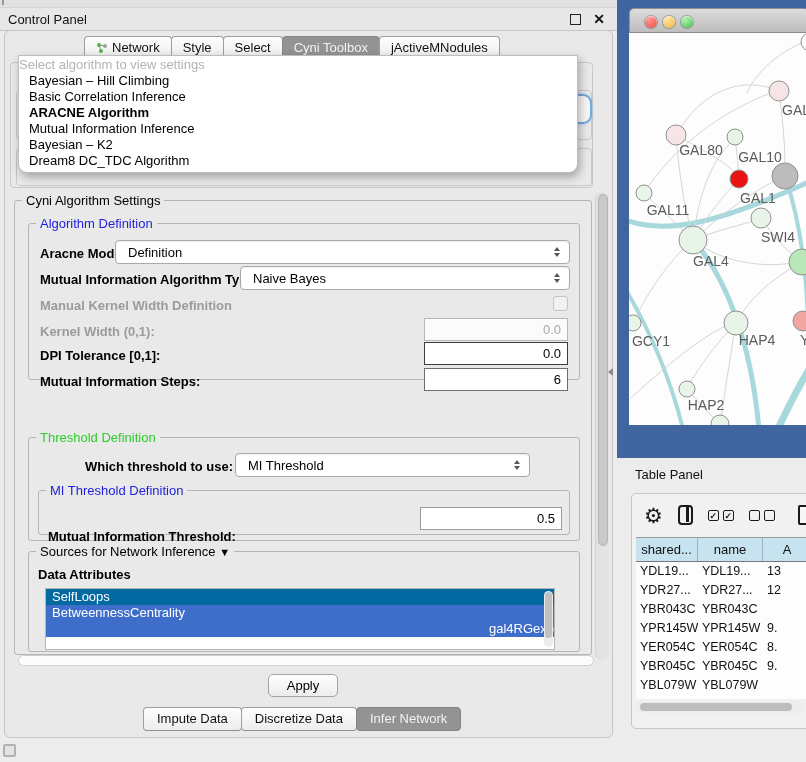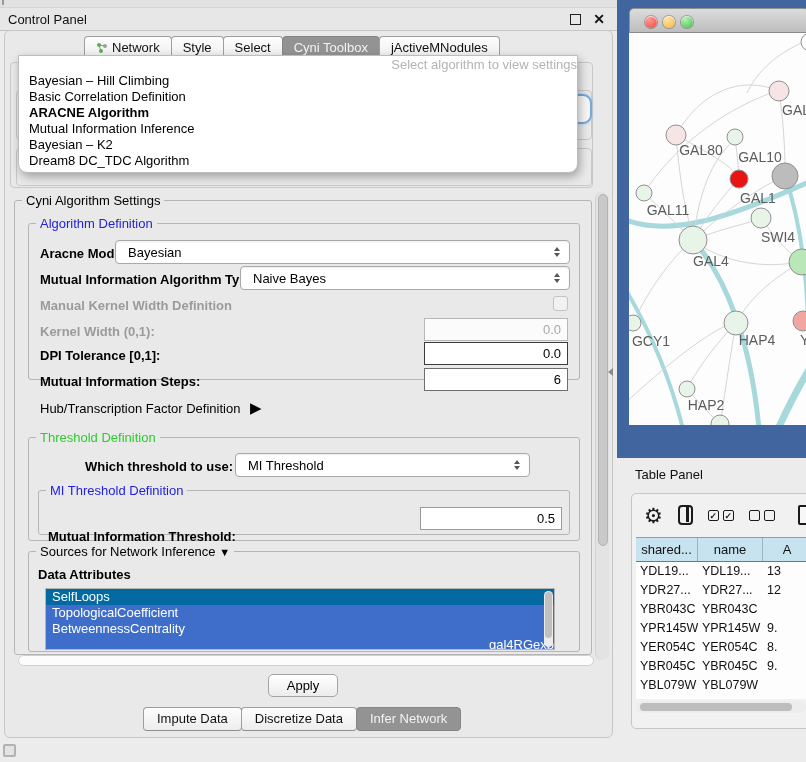--- a/index.html
+++ b/index.html
@@ -22,21 +22,21 @@
   .tab.selected { background:#939393; color:#f3f3f3; border-color:#858585; }
   .bottom-tabrow { position:absolute; left:143px; top:707px; display:flex; z-index:5; }
   .bottom-tabrow .tab { border-radius:4px; padding:3px 13px 4px 13px; }
 
   
   .frag { position:absolute; border:1px solid #c8c8c8; border-radius:4px; z-index:1; background:transparent; }
   .frag-combo { position:absolute; left:556px; top:94px; width:36px; height:30px; border:2px solid #74a9dc; border-radius:9px; background:#f7f7f7; box-shadow:0 0 3px #9cc4e8; z-index:2; }
 
   
   .popup { position:absolute; left:18px; top:55px; width:560px; height:118px; background:#ffffff; border:1px solid #bdbdbd; border-radius:0 0 9px 9px; box-shadow:2px 4px 10px rgba(0,0,0,0.30); z-index:50; overflow:hidden; }
-  .popup-header { font-size:13px; color:#b3b3b3; text-align:right; height:17px; line-height:17px; }
+  .popup-header { font-size:13px; color:#b3b3b3; text-align:left; height:17px; line-height:17px; }
   .menu-item { font-size:13px; color:#000; line-height:16px; padding-left:10px; white-space:nowrap; }
   .menu-item.bold { font-weight:bold; }
 
   
   .v-scroll { position:absolute; left:595px; top:192px; width:14px; height:468px; background:#e3e3e3; border-left:1px solid #d2d2d2; border-radius:7px; }
   .v-thumb { position:absolute; left:1.5px; top:2px; width:10px; height:352px; background:#c9c9c9; border:1px solid #b4b4b4; border-radius:6px; }
   .h-scroll { position:absolute; left:18px; top:655px; width:576px; height:11px; background:#fcfcfc; border:1px solid #cfcfcf; border-radius:6px; }
 
   
   .gbox { position:absolute; border:1px solid #b5b5b5; border-radius:3px; z-index:3; }
@@ -138,21 +138,21 @@
 
   <div class="frag" style="left:10px; top:62px; width:583px; height:126px;"></div>
   <div class="frag" style="left:16px; top:90px; width:576px; height:50px;"></div>
   <div class="frag" style="left:16px; top:148px; width:576px; height:38px;"></div>
   <div class="frag-combo"></div>
 
   <div class="popup">
     <div class="popup-header">Select algorithm to view settings</div>
     <div id="menu-items">
         <div class="menu-item">Bayesian – Hill Climbing</div>
-        <div class="menu-item">Basic Correlation Definition</div>
+        <div class="menu-item">Basic Correlation Inference</div>
         <div class="menu-item bold">ARACNE Algorithm</div>
         <div class="menu-item">Mutual Information Inference</div>
         <div class="menu-item">Bayesian – K2</div>
         <div class="menu-item">Dream8 DC_TDC Algorithm</div>
       </div>
   </div>
 
   <div class="v-scroll">
       <div class="v-thumb"></div>
     </div>
@@ -161,21 +161,21 @@
   <div class="gbox" style="left:14px; top:200px; width:578px; height:455px;padding-left:20px;">
     <span class="legend">Cyni Algorithm Settings</span>
   </div>
 
   <div class="gbox" style="left:28px; top:223px; width:552px; height:157px;">
     <span class="legend" style="color: rgb(34, 34, 221);">Algorithm Definition</span>
   </div>
 
   <span class="lbl b" style="left:40px; top:246px;">Aracne Mode:</span>
   <div class="combo" style="left:115px; top:240px; width:455px;">
-    <span>Bayesian</span>
+    <span>Definition</span>
     <span class="arrows">
         <i class="up"></i>
         <i class="dn"></i>
       </span>
   </div>
 
   <span class="lbl b" style="left:40px; top:272px;">Mutual Information Algorithm Type:</span>
   <div class="combo" style="left:240px; top:266px; width:330px;">
     <span>Naive Bayes</span>
     <span class="arrows">
@@ -189,24 +189,20 @@
 
   <span class="lbl b dis" style="left:40px; top:324px;text-align:center;">Kernel Width (0,1):</span>
   <div class="field dis" style="left:424px; top:318px; width:144px;">0.0</div>
 
   <span class="lbl b" style="left:40px; top:348px;">DPI Tolerance [0,1]:</span>
   <div class="field dark" style="left:424px; top:342px; width:144px;">0.0</div>
 
   <span class="lbl b" style="left:40px; top:374px;">Mutual Information Steps:</span>
   <div class="field" style="left:424px; top:368px; width:144px;">6</div>
 
-  <span class="lbl" style="left:40px; top:399px;">
-    <span>Hub/Transcription Factor Definition</span>
-    <span style="font-size:15px; margin-left:6px;">▶</span>
-  </span>
 
   <div class="gbox" style="left:28px; top:437px; width:552px; height:104px;">
     <span class="legend" style="color: rgb(46, 204, 46);">Threshold Definition</span>
   </div>
 
   <span class="lbl b" style="left:85px; top:459px;">Which threshold to use:</span>
   <div class="combo" style="left:235px; top:453px; width:295px;">
     <span>MI Threshold</span>
     <span class="arrows">
         <i class="up"></i>
@@ -223,21 +219,20 @@
   <div class="gbox" style="left:28px; top:551px; width:552px; height:101px;">
     <span class="legend">
       <span>Sources for Network Inference</span>
       <span style="font-size:11px;">▼</span>
     </span>
   </div>
   <span class="lbl b" style="left:38px; top:567px;">Data Attributes</span>
   <div class="listbox">
     <div id="attr-items">
         <div class="list-item" style="background: #0369a1;">SelfLoops</div>
-        <div class="list-item" style="background: rgb(62, 110, 201);">TopologicalCoefficient</div>
         <div class="list-item" style="background: rgb(62, 110, 201);">BetweennessCentrality</div>
         <div class="list-item" style="background: rgb(62, 110, 201); text-align: right;">gal4RGexp</div>
       </div>
     <div class="list-scroll">
         <div class="th"></div>
       </div>
   </div>
 
   <div class="apply-btn">Apply</div>
 

